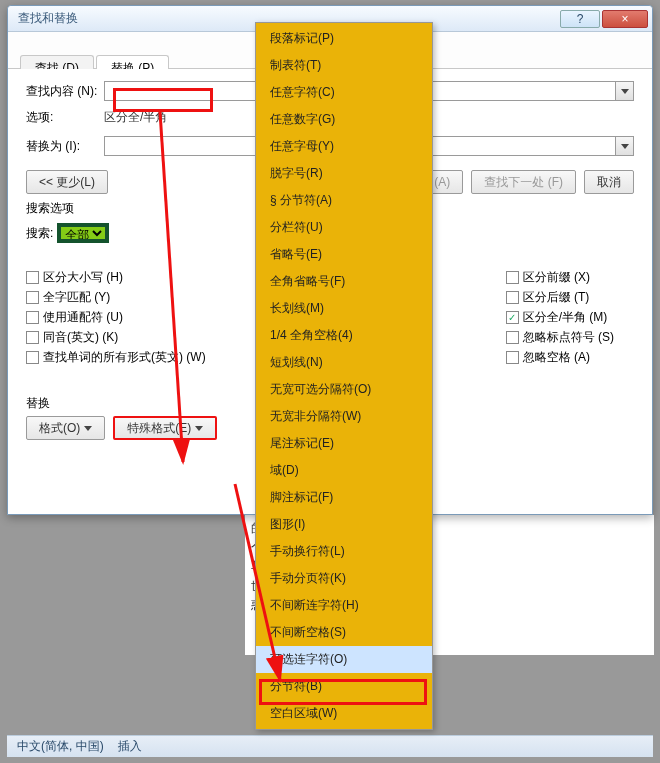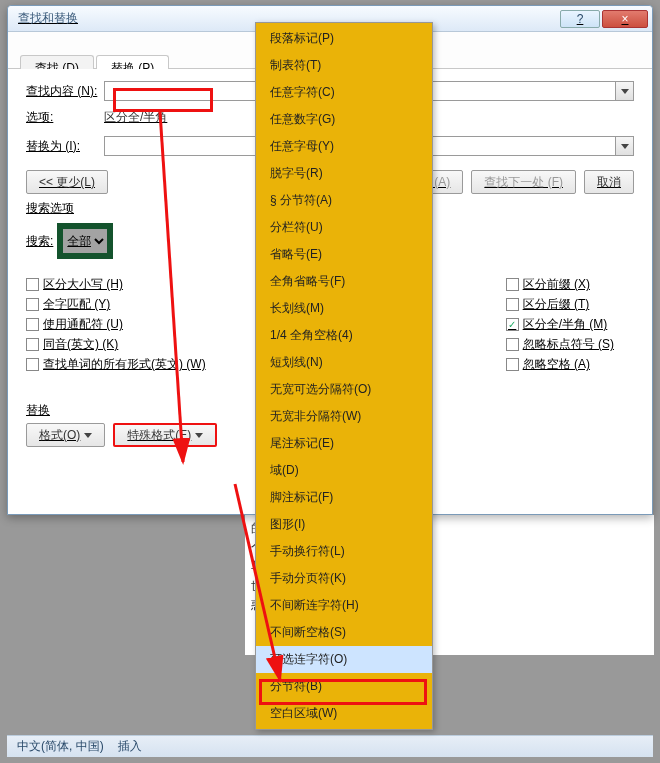--- a/index.html
+++ b/index.html
@@ -1,21 +1,20 @@
 <!DOCTYPE html>
 <html><head>
 <meta charset="utf-8">
 <style>
   * { box-sizing: border-box; font-family: "Microsoft YaHei", SimSun, sans-serif; font-size: 12px; }
   body { margin: 0; width: 660px; height: 763px; background: #999; position: relative; overflow: hidden; }
   .dialog {
     position: absolute; left: 7px; top: 5px; width: 646px; height: 510px;
     background: #fff; border: 1px solid #7a9ab8; border-radius: 4px 4px 0 0;
     box-shadow: 0 3px 10px rgba(0,0,0,.3);
-    text-decoration: underline;
   }
   .titlebar {
     height: 26px; background: linear-gradient(#f7fbff, #dde9f7);
     border-bottom: 1px solid #b8c8d8; display: flex; align-items: center;
     padding: 0 4px 0 10px; border-radius: 4px 4px 0 0;
   }
   .titlebar .title { flex: 1; color: #3a5a7a; }
   .tbtn {
     width: 40px; height: 18px; margin-left: 2px; border: 1px solid #8aa;
     background: linear-gradient(#e9f4ff, #cde3f6); border-radius: 2px;
@@ -40,22 +39,22 @@
   }
   .caret { width:0;height:0;border-left:4px solid transparent;border-right:4px solid transparent;border-top:5px solid #444;}
   .btnrow { display:flex; gap:8px; margin: 14px 0 6px; align-items:center;}
   .btn {
     height: 24px; padding: 0 12px; border: 1px solid #9a9a9a;
     background: linear-gradient(#f8f8f8,#e6e6e6); border-radius: 2px;
     display:inline-flex;align-items:center; color:#333;
   }
   .btn.dis { color:#999; }
   .section-title { margin: 4px 0 6px; }
-  .search-line { display:flex; align-items:center; gap:4px; margin-bottom:14px;}
-  select { height:36px; border:6px solid #14532d; background:#a3a3a3; }
+  .search-line { display:flex; align-items:center; gap:4px; margin-bottom:23px;}
+  select { height:20px; border:4px solid #14532d; background:#84cc16; }
   .cols { display:flex; gap:40px; }
   .chk { display:flex; align-items:center; gap:4px; margin:3px 0; }
   .box { width:13px;height:13px;border:1px solid #888;background:#fff;display:inline-flex;align-items:center;justify-content:center;}
   .box.ck::after{content:"✓";font-size:10px;color:#2a6;}
   .replace-title { margin-top: 26px; }
   .btn .caret { margin-left:4px; }
   .hl { position:absolute; border:3px solid #e11; pointer-events:none; }
   .arrow-svg { position:absolute; left:0; top:0; pointer-events:none; }
   .bgtext {
     position:absolute; left:245px; top:515px; right:6px; font-size:12px;

